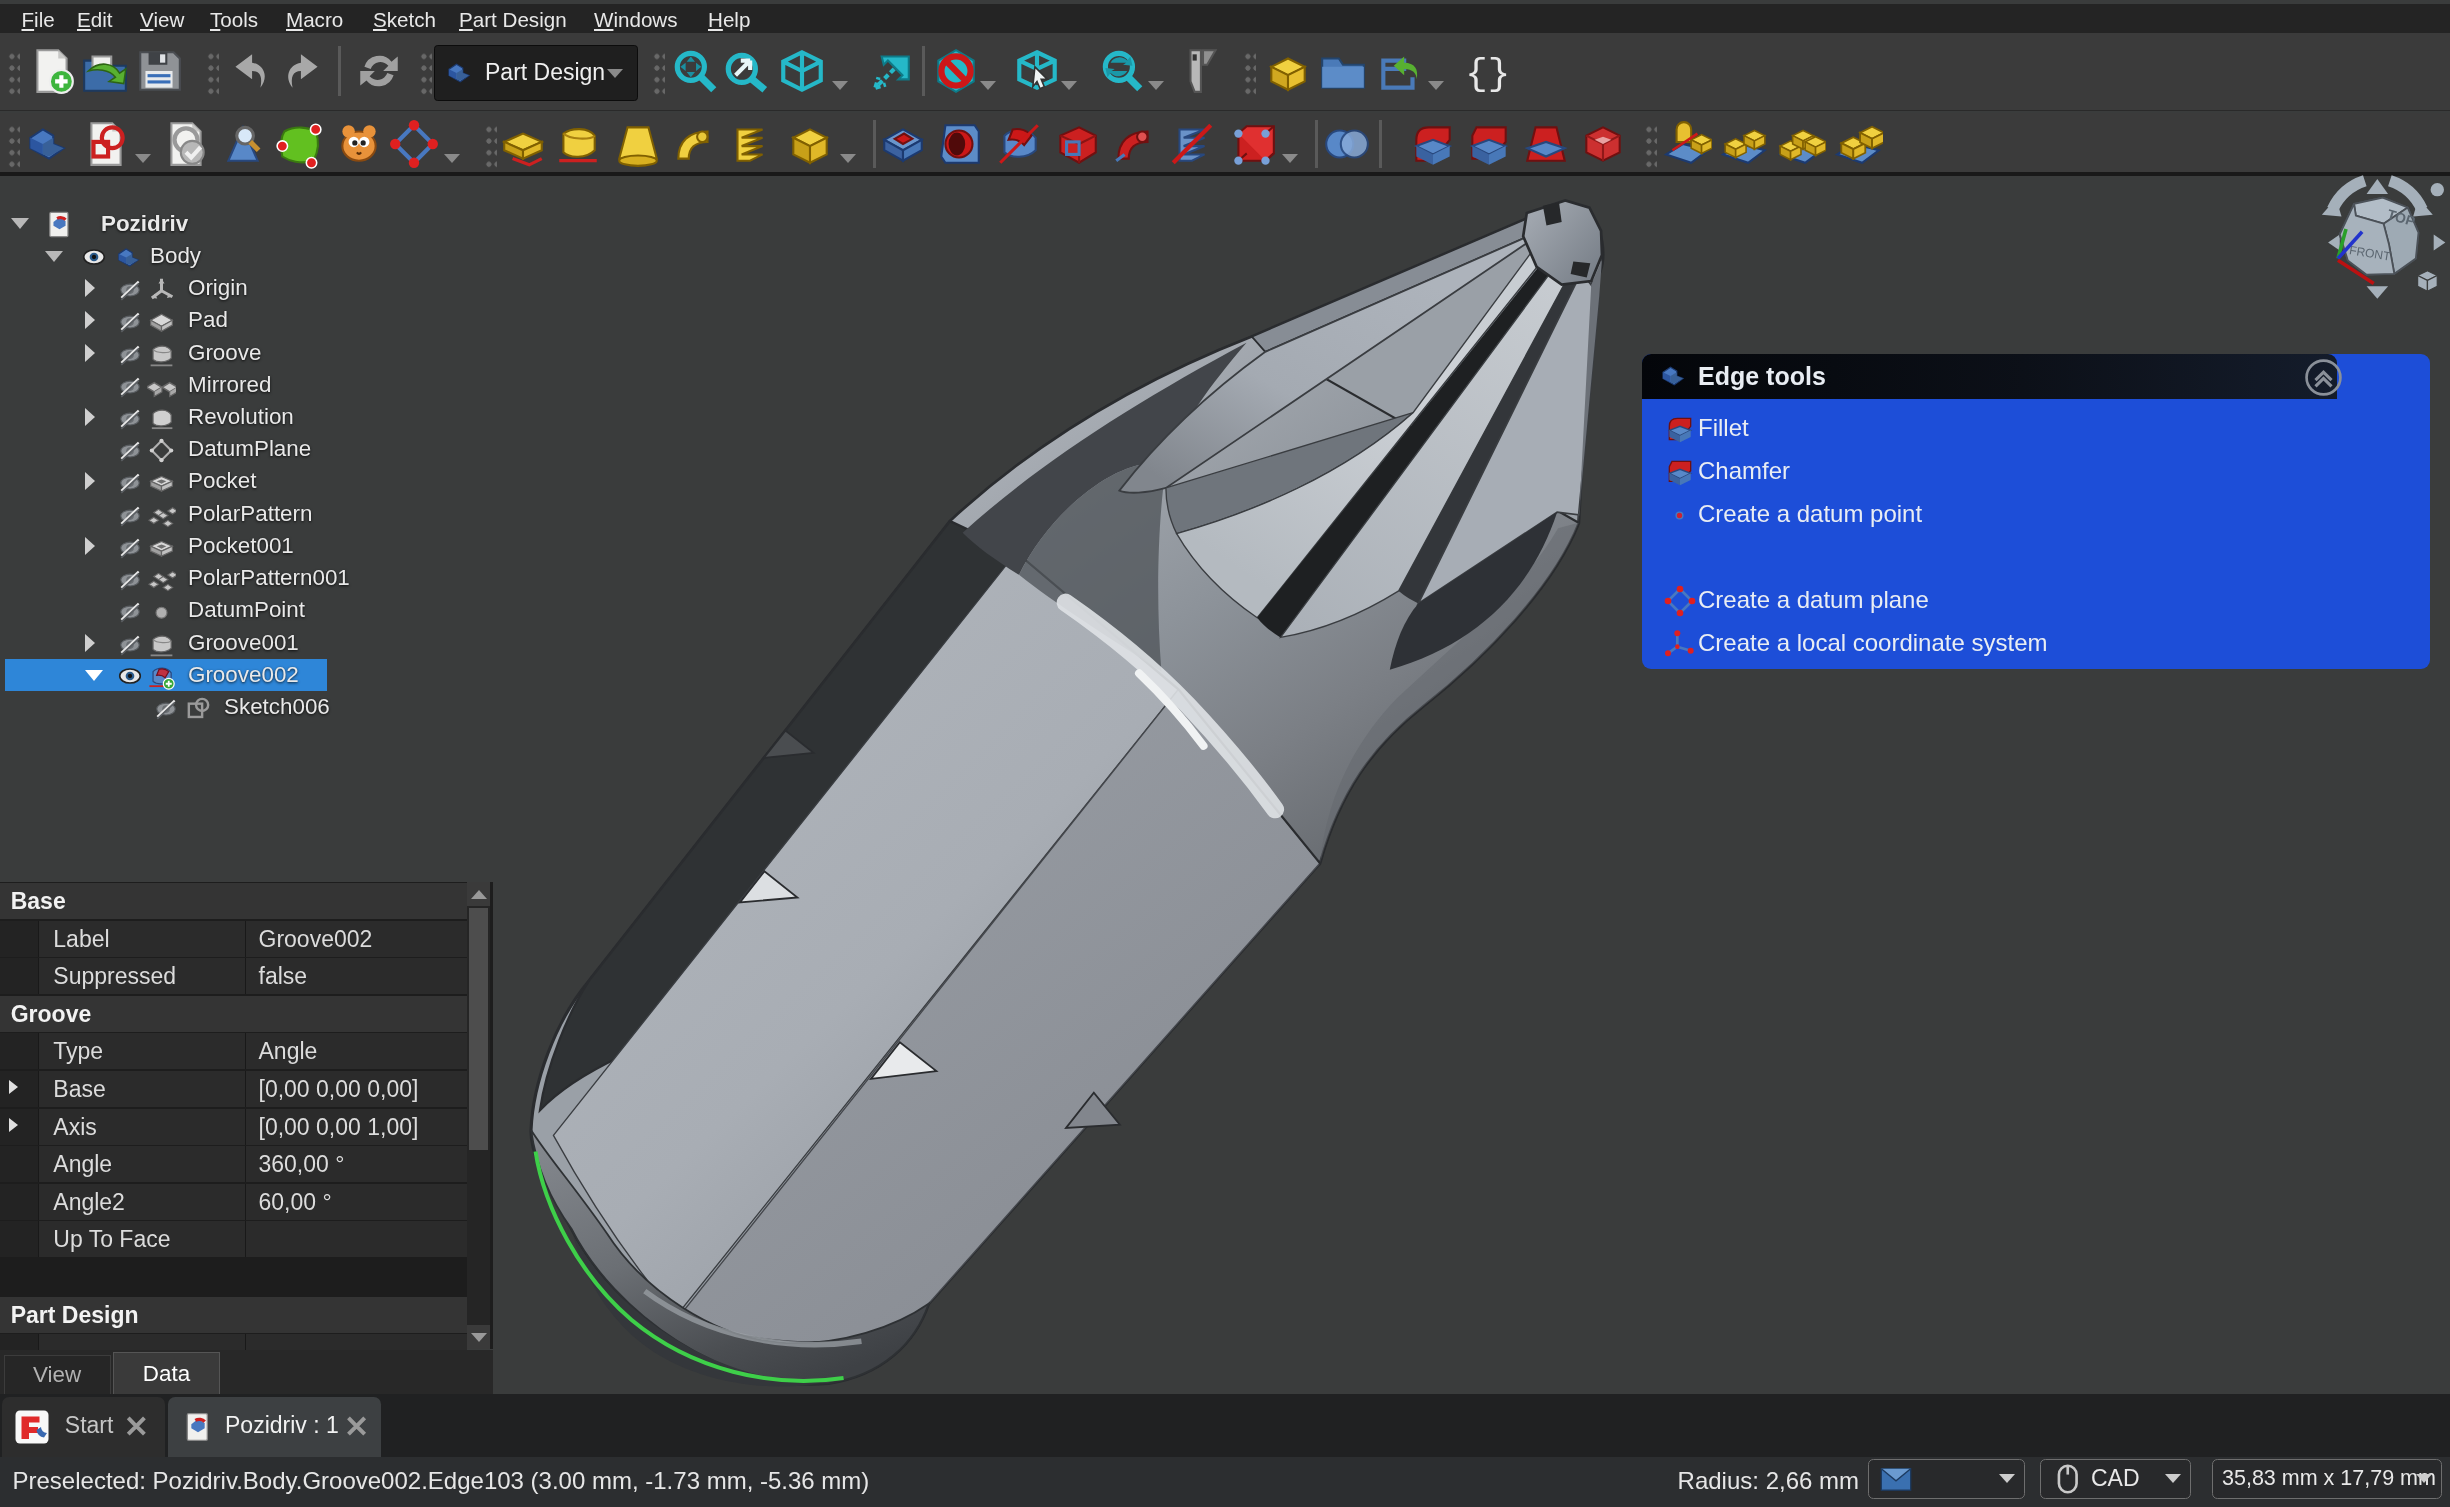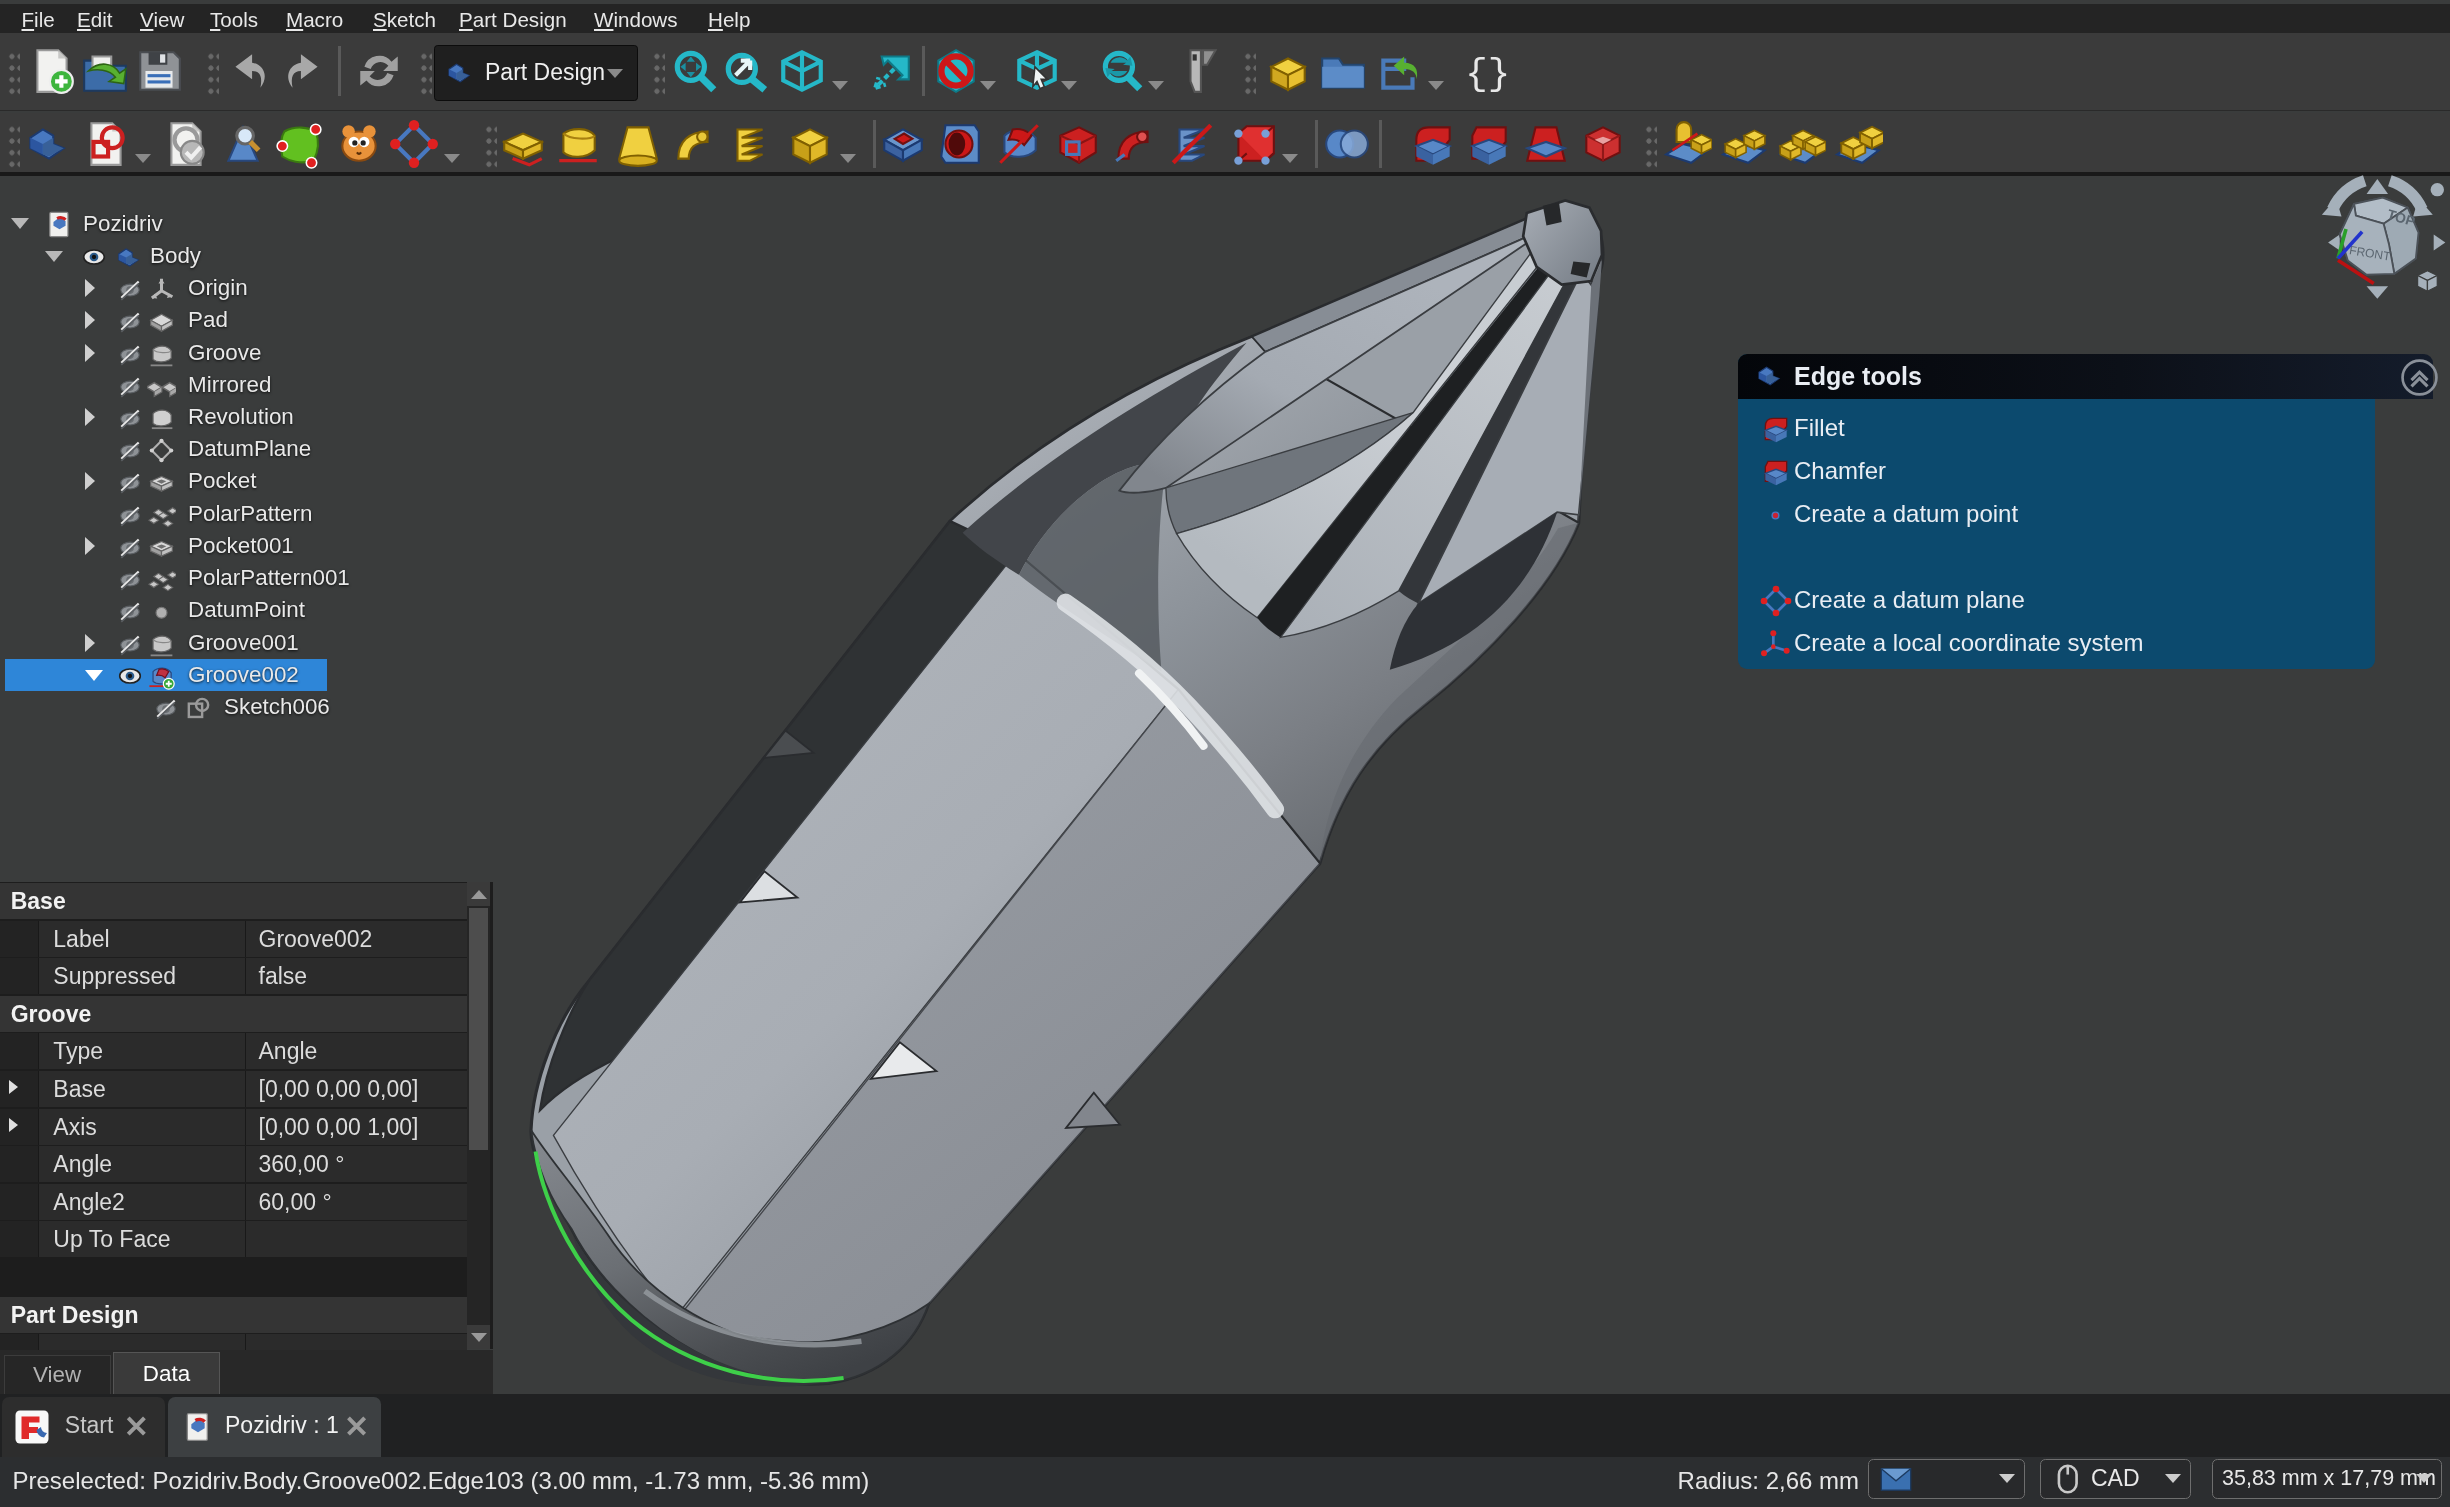--- a/index.html
+++ b/index.html
@@ -22,21 +22,21 @@
 .prow{position:absolute;left:0;width:467px;height:36px;line-height:36px;background:#2b2b2b}
 .phead{background:#343434;font-weight:bold;color:#f2f2f2;padding-left:10.7px}
 .pname{position:absolute;left:38px;width:206px;height:36px;padding-left:14.3px;border-left:1.8px solid #191919;background:#2b2b2b}
 .pval{position:absolute;left:245px;width:215px;height:36px;padding-left:12.5px;border-left:1.8px solid #191919;background:#2b2b2b;white-space:nowrap;overflow:visible}
 .pstub{position:absolute;left:0;width:38px;height:36px;background:#232323}
 #vdtabs{position:absolute;left:0;top:1350px;width:493px;height:45px;background:#282828}
 #doctabs{position:absolute;left:0;top:1394px;width:2450px;height:63px;background:#202122}
 #statusbar{position:absolute;left:0;top:1457px;width:2450px;height:50px;background:#2c2e30;color:#e6e6e6;font-size:24px;line-height:48px}
 .combo{position:absolute;top:1.8px;height:40px;background:#28292b;border:1.8px solid #6e6e6e;border-radius:5.4px;color:#e8e8e8;font-size:23px;line-height:37px}
 .ccaret{position:absolute;right:9px;top:14.3px;width:0;height:0;border-left:8px solid transparent;border-right:8px solid transparent;border-top:9.9px solid #cccccc}
-#edgetools{position:absolute;left:1738px;top:354px;width:637px;height:315px;background:#0c4a6e;border-radius:9px;color:#e9edf3}
+#edgetools{position:absolute;left:1642px;top:354px;width:788px;height:315px;background:#1d4ed8;border-radius:9px;color:#e9edf3}
 #ethead{position:absolute;left:0;top:0;width:695px;height:45px;background:linear-gradient(90deg,#04060a,#0c1018 55%,#141c2b);border-radius:9px 9px 0 0;font-weight:bold;font-size:25px;line-height:45px}
 .etitem{position:absolute;left:0;width:695px;height:43px;font-size:24px;line-height:43px}
 </style></head><body>
 
 <div id="menubar">
     <span style="position:absolute;left:21.5px;top:0"><u>F</u>ile</span>
     <span style="position:absolute;left:77px;top:0"><u>E</u>dit</span>
     <span style="position:absolute;left:140px;top:0"><u>V</u>iew</span>
     <span style="position:absolute;left:210px;top:0"><u>T</u>ools</span>
     <span style="position:absolute;left:286px;top:0"><u>M</u>acro</span>
@@ -440,21 +440,21 @@
 <path d="M852.9,846.6 L877.1,816.0 L908.5,840.8 Z" fill="#4a4d50" stroke="#2a2c2f" stroke-width="2"></path>
 </svg>
 <div id="tree">
     <div class="trow" style="left:0;top:3.6px;width:466px">
       <div class="exp expd" style="left:10.7px;border-top-color:#b8b8b8"></div>
       <svg style="position:absolute;left:45px;top:2.7px" width="29" height="29" viewBox="0 0 48 48">
         <rect x="8" y="4" width="30" height="40" rx="2" fill="#f0f0ee" stroke="#888" stroke-width="2"></rect>
         <path d="M14 20 L24 12 L34 18 L34 26 L24 32 L14 26 Z" fill="#4878c0"></path>
         <path d="M20 14 a10 8 0 0 1 14 2" fill="none" stroke="#cc2020" stroke-width="5"></path>
       </svg>
-      <span style="position:absolute;left:83px;font-weight:normal;text-shadow:0 0.9px 2.7px rgba(0,0,0,0.8)">Pozidriv</span>
+      <span style="position:absolute;left:101px;font-weight:bold;text-shadow:0 0.9px 2.7px rgba(0,0,0,0.8)">Pozidriv</span>
     </div>
     <div class="trow" style="left:0;top:36px;width:466px">
       <div class="exp expd" style="left:45px;border-top-color:#b8b8b8"></div>
       <span style="position:absolute;left:81px;top:0">
         <svg viewBox="0 0 48 48" width="26" height="26" style="position:absolute;top:3.6px">
           <ellipse cx="24" cy="24" rx="19" ry="13" fill="#e8e8e8" stroke="#222" stroke-width="3"></ellipse>
           <circle cx="24" cy="24" r="8" fill="#2a5a8a"></circle>
           <circle cx="24" cy="24" r="4" fill="#111"></circle>
         </svg>
       </span>

